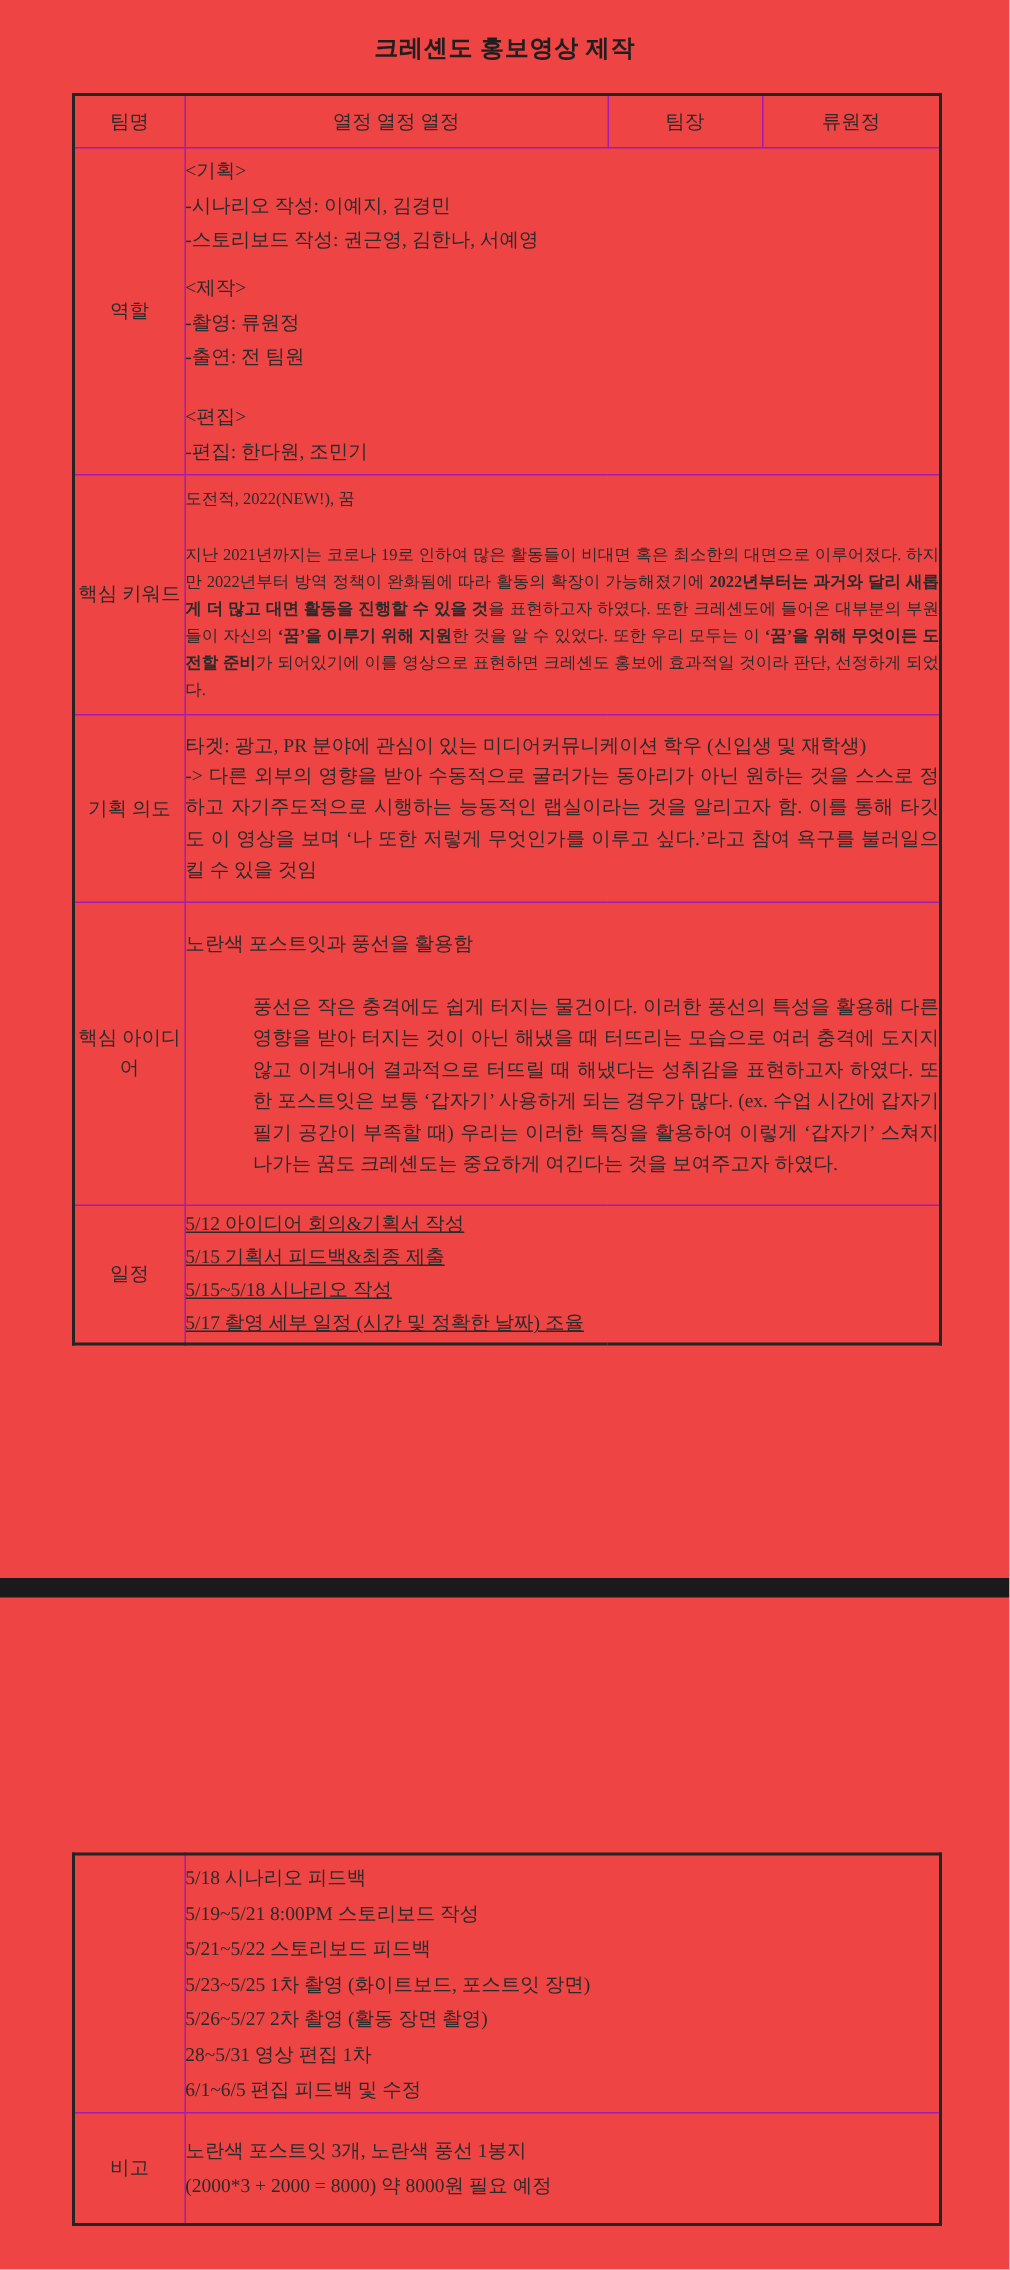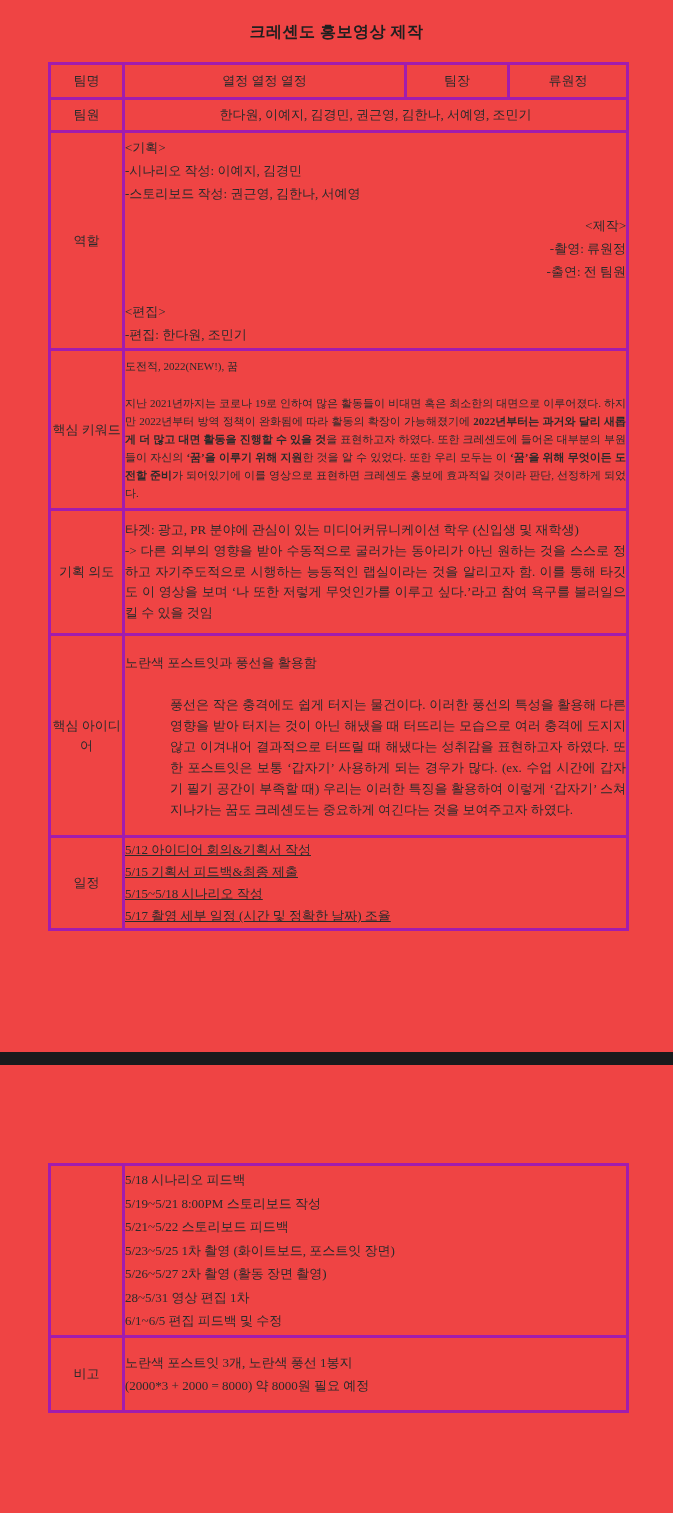--- a/index.html
+++ b/index.html
@@ -16,38 +16,38 @@
     text-align:center;font-size:16px;font-weight:bold;color:#1f1f1f;
     letter-spacing:0.5px;
   }
   table.doc{
     position:absolute;left:48px;width:578px;
     border-collapse:collapse;table-layout:fixed;
     border:2px solid #242424;
     font-size:13px;
   }
   table.t1{top:62px;}
-  table.t2{top:1163px;}
+  table.t2{top:1235px;}
   table.doc td{
-    border:3px solid #a21caf;
+    border:1px solid #a21caf;
     overflow:hidden;
     vertical-align:middle;
     padding:0;
   }
   td.label{
     text-align:center;
     font-size:13px;
     padding:2px 6px;
     line-height:20px;
   }
   td.center-val{text-align:center;padding:2px 8px;}
   td.content{vertical-align:top;padding:4px 8px;line-height:22px;}
   
   td.roles-cell{padding:5px 8px;line-height:23px;}
-  .role-group-2{margin-top:9px;text-align:right;}
+  .role-group-2{margin-top:9px;}
   .role-group-3{margin-top:17px;}
   
   td.kw-cell{padding:12px 9px 0 9px;font-size:11px;line-height:18px;}
   .kw-para{margin-top:19px;text-align:justify;}
   .b{font-weight:bold;}
   
   td.intent-cell{padding:2px 8px;line-height:20.8px;}
   .intent-p{text-align:justify;}
   
   td.idea-cell{padding:10px 8px 0 8px;line-height:21px;}
@@ -73,24 +73,20 @@
         <col style="width:282px">
         <col style="width:103px">
         <col style="width:119px">
     </colgroup>
     <tbody>
         <tr style="height:35px">
       <td class="label">팀명</td>
       <td class="center-val">열정 열정 열정</td>
       <td class="label">팀장</td>
       <td class="center-val">류원정</td>
-    </tr>
-    <tr style="height:33px">
-      <td class="label">팀원</td>
-      <td class="center-val" colspan="3">한다원, 이예지, 김경민, 권근영, 김한나, 서예영, 조민기</td>
     </tr>
     <tr style="height:218px">
       <td class="label">역할</td>
       <td class="content roles-cell" colspan="3">
         <div class="role-group">
           <div>&lt;기획&gt;</div>
           <div>-시나리오 작성: 이예지, 김경민</div>
           <div>-스토리보드 작성: 권근영, 김한나, 서예영</div>
         </div>
         <div class="role-group role-group-2">

